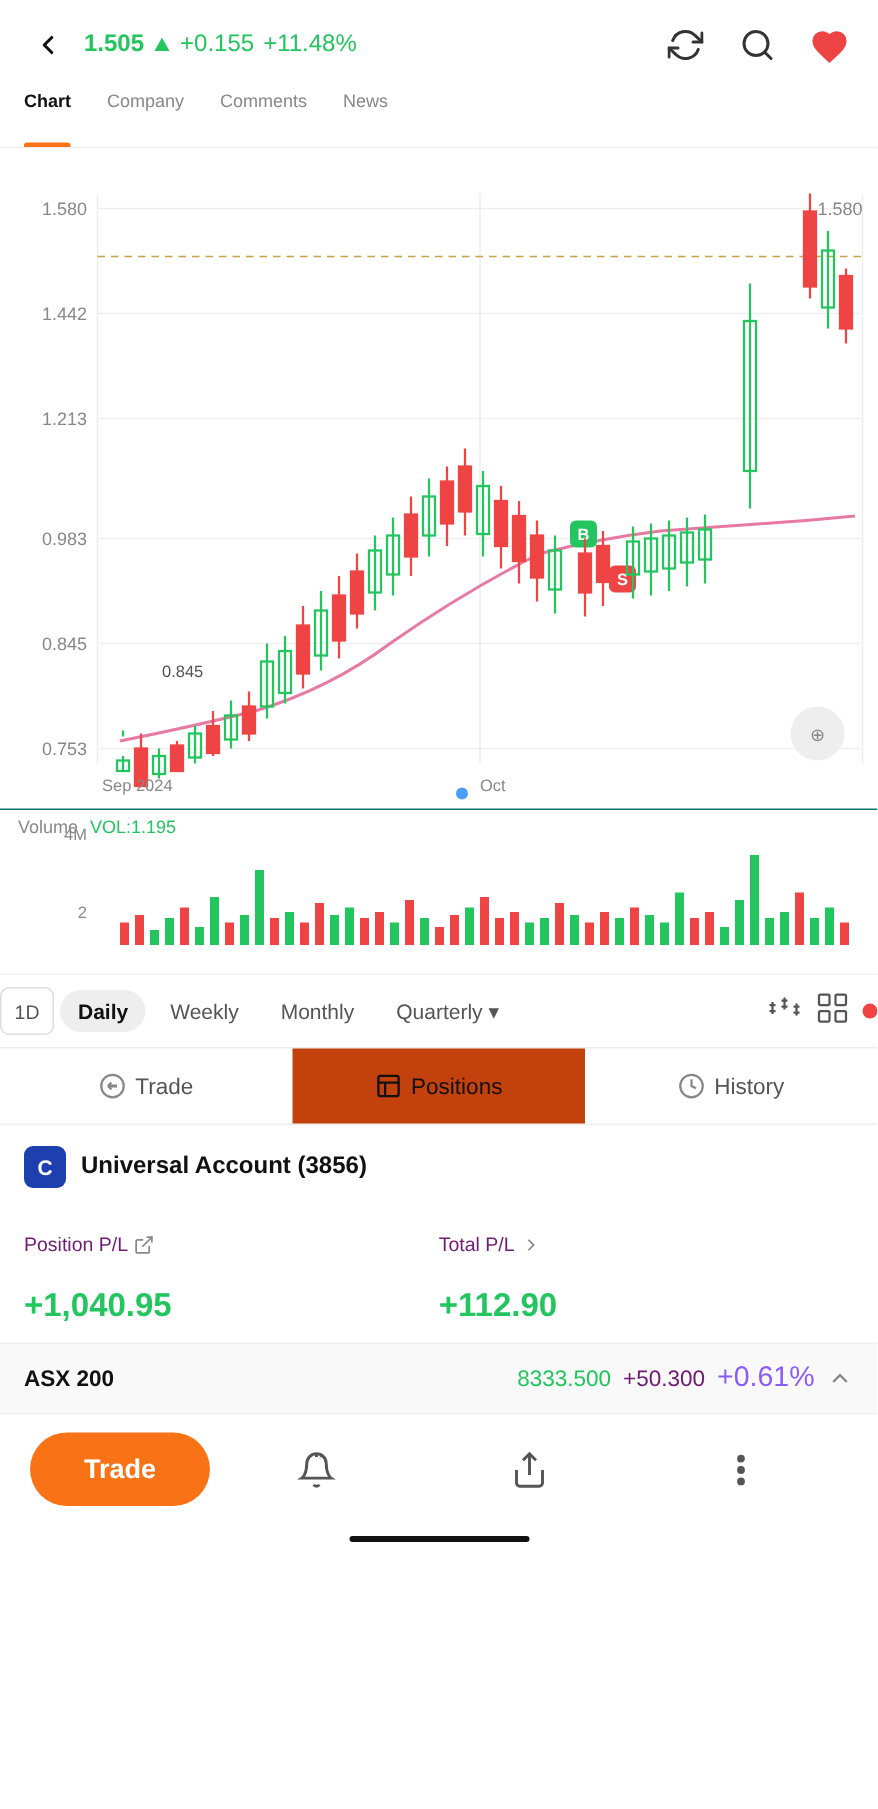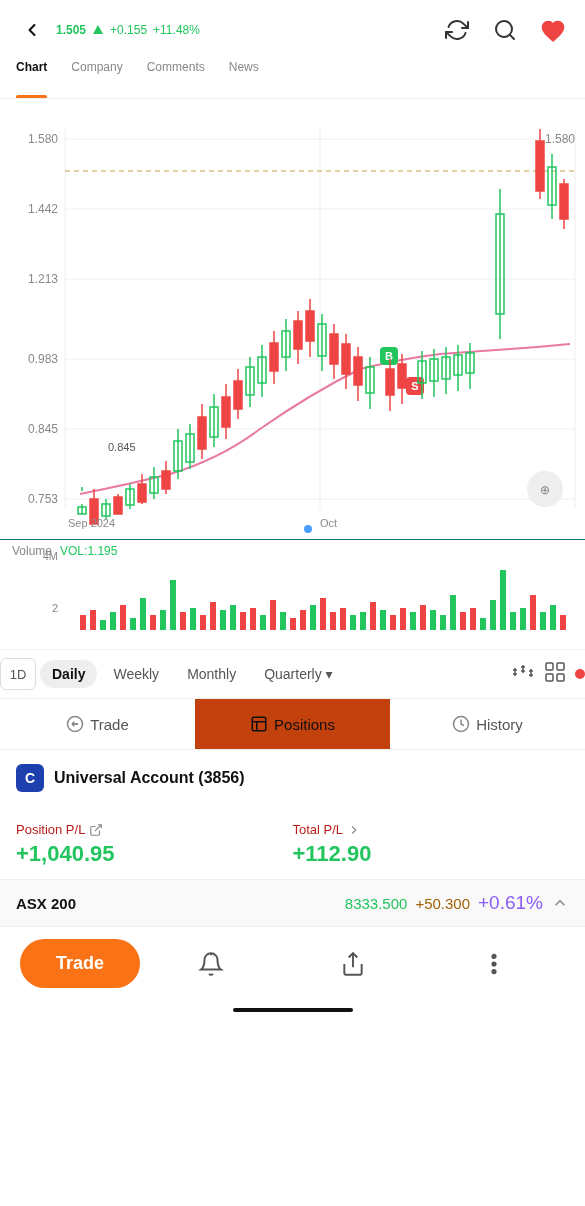--- a/index.html
+++ b/index.html
@@ -19,21 +19,21 @@
       padding: 14px 16px 6px;
       gap: 8px;
     }
     .back-btn {
       width: 32px; height: 32px;
       display: flex; align-items: center; justify-content: center;
       cursor: pointer;
     }
     .header-title-area { flex: 1; }
     .header-title { font-size: 22px; font-weight: 700; color: #111; }
-    .header-price-row { display: flex; align-items: center; gap: 6px; font-size: 12px; }
+    .header-price-row { display: flex; align-items: center; gap: 6px; font-size: 16px; }
     .price-val { color: #22c55e; font-weight: 600; }
     .price-change { color: #22c55e; }
     .header-icons { display: flex; gap: 16px; align-items: center; }
     .icon-btn { width: 32px; height: 32px; display: flex; align-items: center; justify-content: center; cursor: pointer; }
 
     
     .tabs {
       display: flex;
       border-bottom: 1px solid #eee;
       padding: 0 16px;
@@ -155,34 +155,34 @@
     }
     .account-name { font-size: 16px; font-weight: 600; color: #111; }
 
     
     .pl-section {
       padding: 16px 16px 12px;
       display: flex;
       border-bottom: 1px solid #f0f0f0;
     }
     .pl-col { flex: 1; }
-    .pl-label { font-size: 13px; color: #b91c1c; display: flex; align-items: center; gap: 4px; margin-bottom: 4px; }
+    .pl-label { font-size: 13px; color: #701a75; display: flex; align-items: center; gap: 4px; margin-bottom: 20px; }
     .pl-value { font-size: 22px; font-weight: 700; color: #22c55e; }
 
     
     .index-row {
       display: flex;
       align-items: center;
       padding: 12px 16px;
       background: #f9f9f9;
       gap: 8px;
     }
     .index-name { font-size: 15px; color: #111; font-weight: 600; flex: 1; }
     .index-price { font-size: 15px; color: #22c55e; }
-    .index-change { font-size: 15px; color: #a16207; }
+    .index-change { font-size: 15px; color: #701a75; }
     .index-pct { font-size: 19px; color: #8b5cf6; }
 
     
     .bottom-toolbar {
       display: flex;
       align-items: center;
       padding: 12px 20px;
       background: #fff;
       border-top: 1px solid #eee;
       gap: 0;

